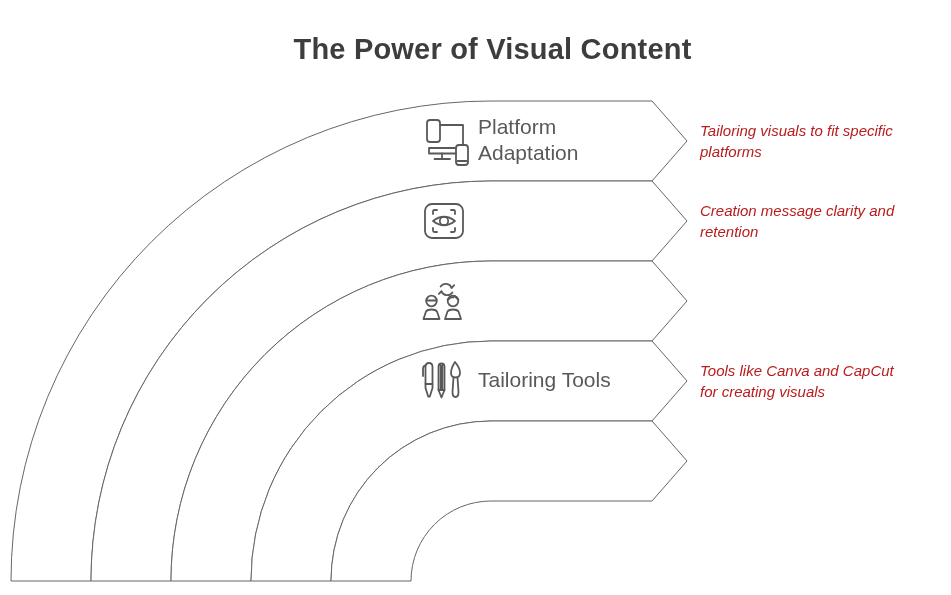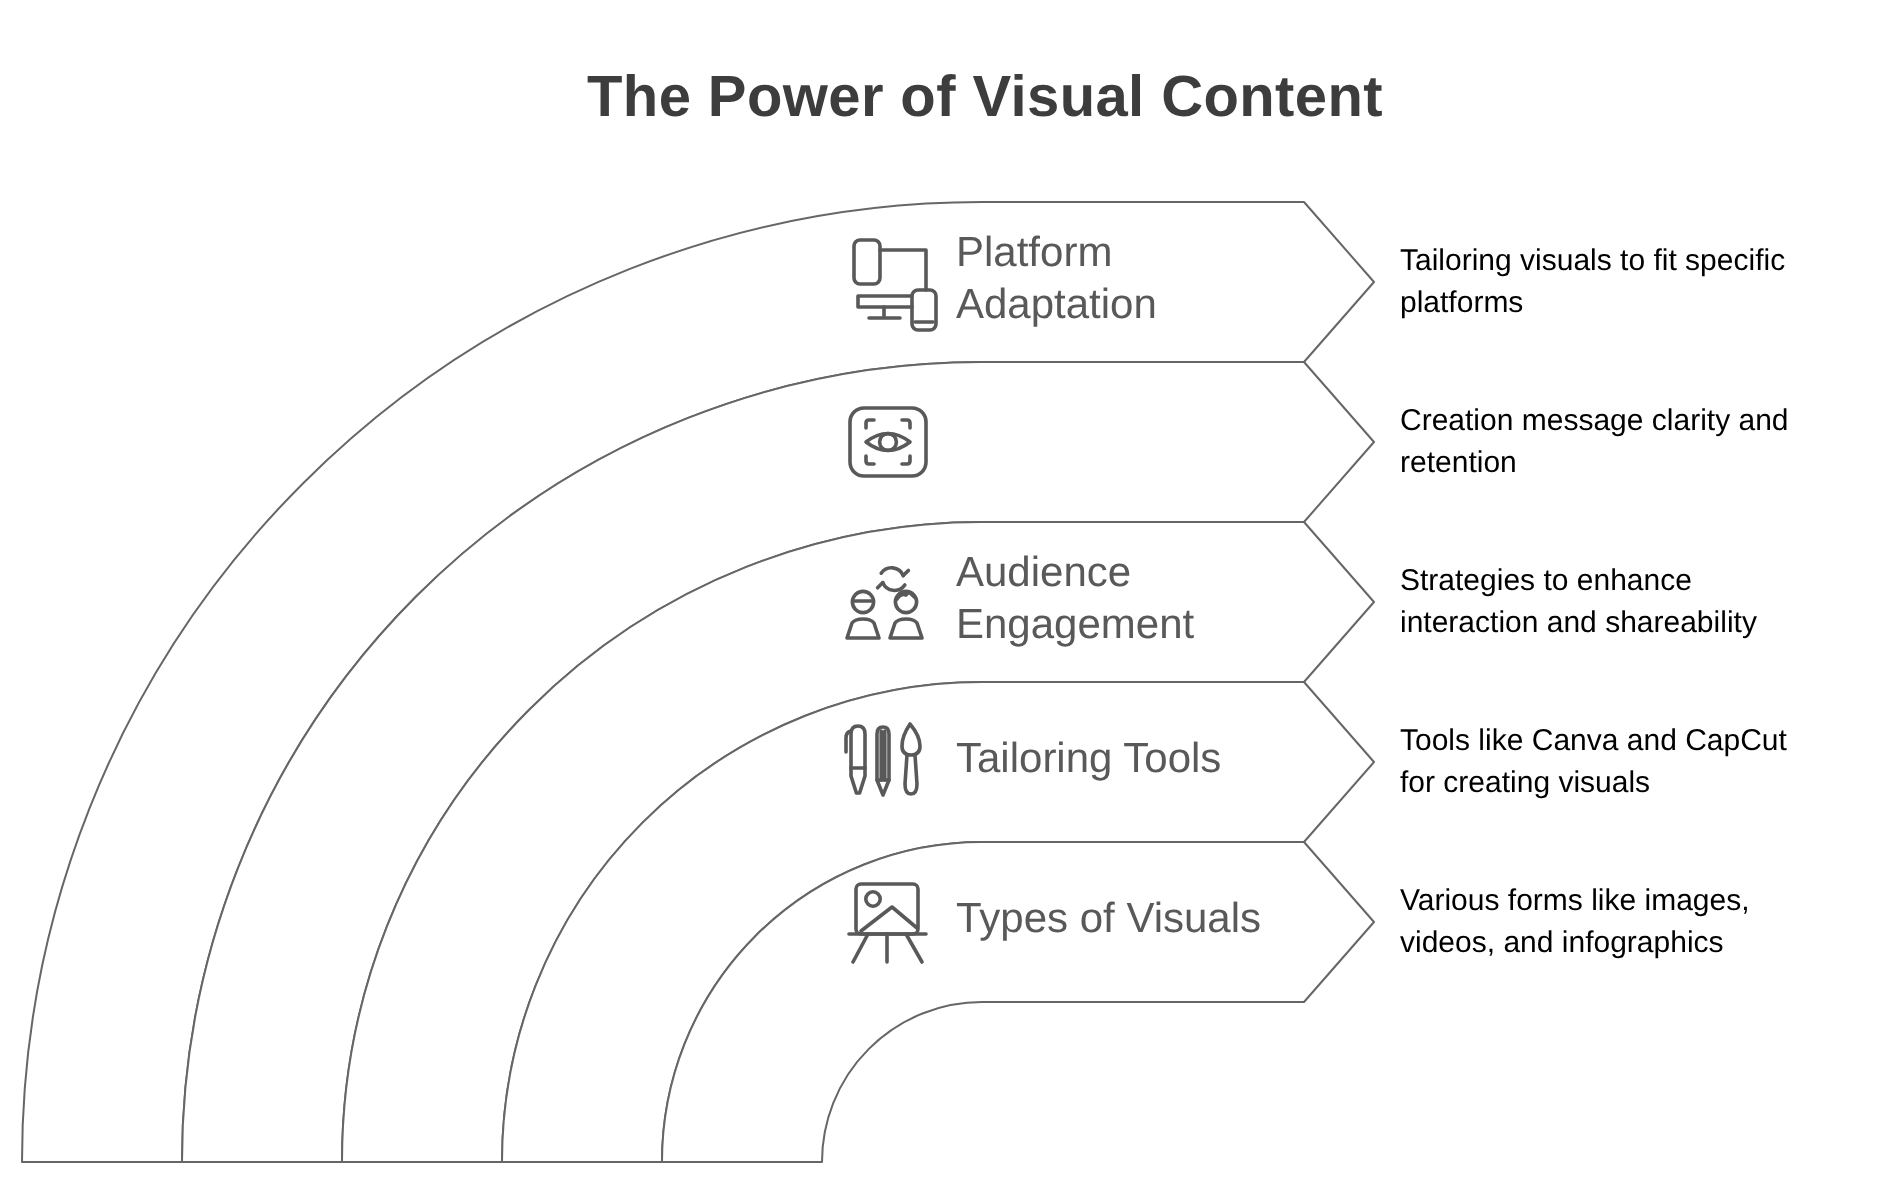--- a/index.html
+++ b/index.html
@@ -18,21 +18,21 @@
   .icon svg{width:50px;height:50px;display:block;}
   .icon path,.icon rect,.icon circle{fill:none;stroke:#595959;stroke-width:1.8;stroke-linecap:round;stroke-linejoin:round;}
   .band .label{
     position:absolute;left:478px;top:0;width:172px;height:78px;
     display:flex;align-items:center;
     font-size:21px;line-height:26px;color:#595959;
   }
   .band .desc{
     position:absolute;left:700px;top:0;width:212px;height:80px;
     display:flex;align-items:center;
-    font-size:15px;line-height:21px;color:#000000;
+    font-size:15px;line-height:21px;color:#b91c1c;font-style:italic;
   }
 </style>
 </head>
 <body>
 
 <div class="canvas">
 
   <h1 class="title">The Power of Visual Content</h1>
 
   <svg class="fan" width="951" height="595" viewBox="0 0 951 595">
@@ -81,50 +81,33 @@
         <path d="M33.4 16.5 a6.3 6.3 0 0 1 -11 -1.2"></path>
         <path d="M22.4 15.3 l-2.6 2.6"></path>
         <circle cx="12.5" cy="25" r="5.3"></circle>
         <path d="M7.8 24.5 H17.2"></path>
         <path d="M4.5 43 L7 35.5 Q8.5 33.5 12.5 33.5 Q16.5 33.5 18 35.5 L20.5 43 Z"></path>
         <circle cx="34" cy="25" r="5.3"></circle>
         <path d="M29.5 23.5 Q31.5 20.5 34 21.5 L35.5 20 L38.7 23"></path>
         <path d="M26 43 L28.5 35.5 Q30 33.5 34 33.5 Q38 33.5 39.5 35.5 L42 43 Z"></path>
       </svg>
     </div>
-    <div class="label">Audience Engagement</div>
-    <div class="desc">Strategies to enhance interaction and shareability</div>
   </div>
 
   <div class="band" style="top:341px">
     <div class="icon">
       <svg viewBox="0 0 50 50">
         <path d="M6.5 32 V11 Q6.5 7 10 7 Q13.5 7 13.5 11 V32 L10.8 40.5 H9.2 Z"></path>
         <path d="M6.5 28 H13.5"></path>
         <path d="M6.5 9.5 Q4 10 4 13 V20"></path>
         <path d="M19.5 34 V11 Q19.5 7.5 22.5 7.5 Q25.5 7.5 25.5 11 V34 L22.5 41.5 Z"></path>
         <path d="M19.5 34 H25.5"></path>
         <path d="M21.6 9.5 V34 M23.4 9.5 V34"></path>
         <path d="M36 6 Q41 12 41 17 Q41 21.5 36.5 21.5 Q32 21.5 32 17 Q32 12 36 6 Z"></path>
         <path d="M34.5 21.5 L33.5 36 Q33.5 41 36.5 41 Q39.5 41 39.5 36 L38.5 21.5"></path>
       </svg>
     </div>
     <div class="label">Tailoring Tools</div>
     <div class="desc">Tools like Canva and CapCut for creating visuals</div>
   </div>
 
-  <div class="band" style="top:421px">
-    <div class="icon">
-      <svg viewBox="0 0 50 50">
-        <rect x="9" y="6" width="31" height="25" rx="2.5"></rect>
-        <circle cx="17.5" cy="13.5" r="3.6"></circle>
-        <path d="M11.5 29.5 L27 17.5 L39.5 28"></path>
-        <path d="M5.5 31 H44"></path>
-        <path d="M15 31 L7.5 45"></path>
-        <path d="M24.5 31 V45"></path>
-        <path d="M34 31 L42 45"></path>
-      </svg>
-    </div>
-    <div class="label">Types of Visuals</div>
-    <div class="desc">Various forms like images, videos, and infographics</div>
-  </div>
 
 </div>
 
 </body></html>

